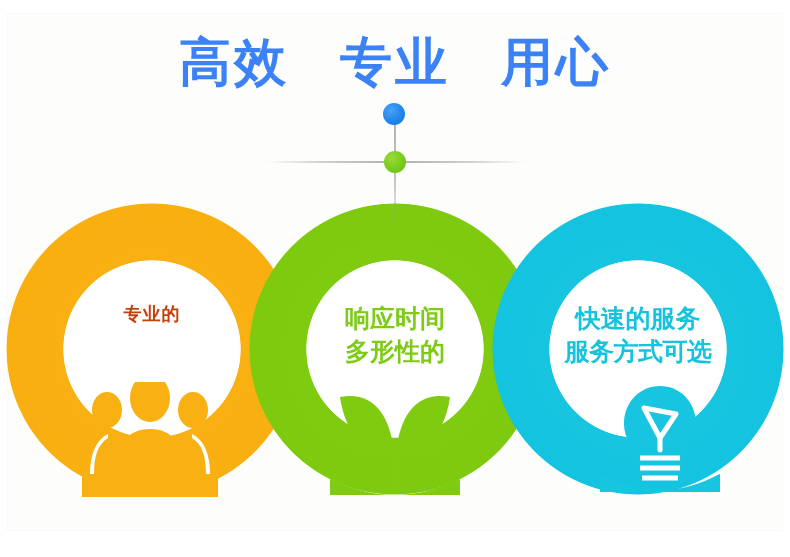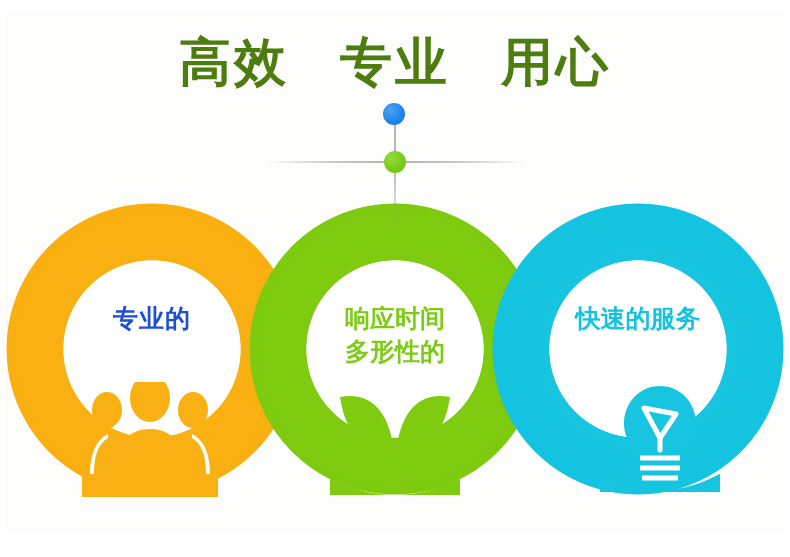--- a/index.html
+++ b/index.html
@@ -34,21 +34,21 @@
     width: 790px;
     text-align: center;
     z-index: 7;
     white-space: nowrap;
   }
   #heading span.hw {
     display: inline-block;
     font-size: 52px;
     font-weight: 700;
     letter-spacing: 3px;
-    color: #4d7c0f;
+    color: #3b82f6;
     vertical-align: middle;
     font-family: "DejaVu Sans", "Liberation Sans", sans-serif;
   }
   #heading span.gap {
     display: inline-block;
     width: 42px;
   }
 
   
   #conn-hline {
@@ -150,21 +150,21 @@
     position: absolute;
     z-index: 8;
     text-align: center;
     font-weight: 700;
     line-height: 1.32;
     font-family: "DejaVu Sans", "Liberation Sans", sans-serif;
     white-space: nowrap;
   }
   #label-orange {
     left: 12px; top: 302px; width: 280px;
-    font-size: 25px; color: #1d4ed8;
+    font-size: 18px; color: #c2410c;
     letter-spacing: 1px;
   }
   #label-green {
     left: 255px; top: 302px; width: 280px;
     font-size: 25px; color: #7dcb17;
     letter-spacing: 0px;
   }
   #label-cyan {
     left: 496px; top: 302px; width: 284px;
     font-size: 25px; color: #16c3de;
@@ -268,15 +268,16 @@
     <span class="l1">专业的</span>
   </div>
 
   <div class="circle-label" id="label-green">
     <span class="l1">响应时间</span>
     <span class="l2">多形性的</span>
   </div>
 
   <div class="circle-label" id="label-cyan">
     <span class="l1">快速的服务</span>
+    <span class="l2">服务方式可选</span>
   </div>
 
 </div>
 
 </body></html>

